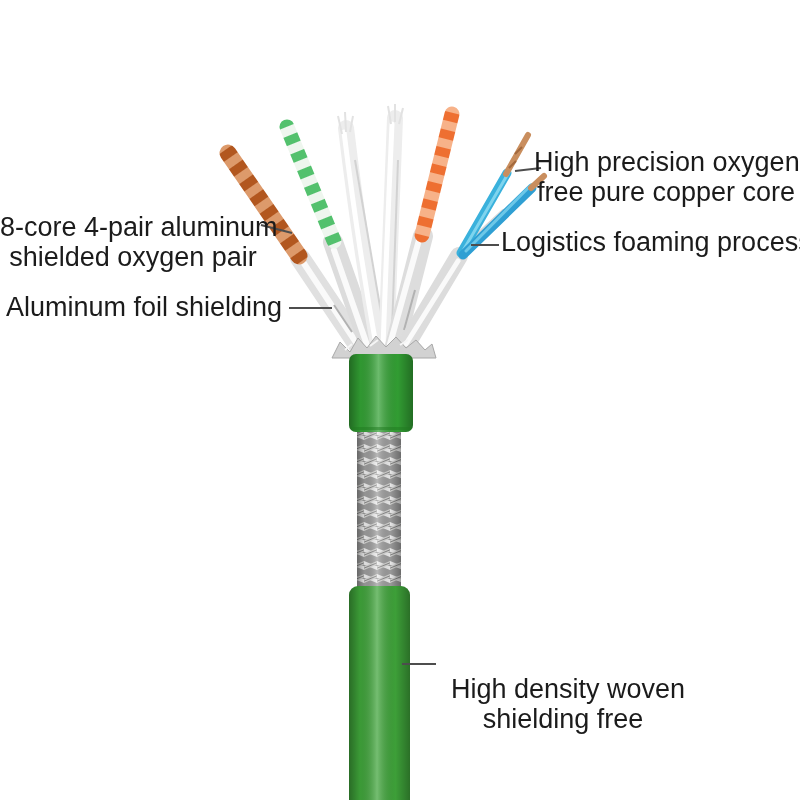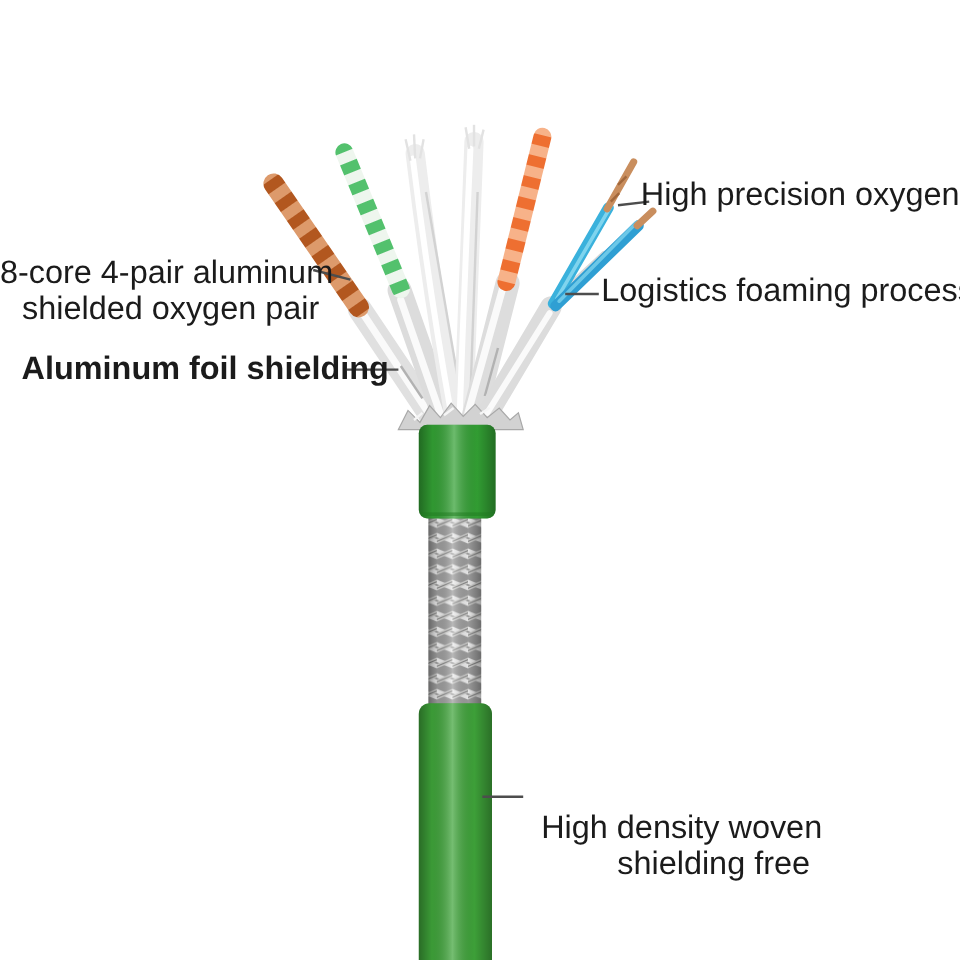--- a/index.html
+++ b/index.html
@@ -5,21 +5,21 @@
   html,body{margin:0;padding:0;}
   .stage{
     position:relative;width:800px;height:800px;background:#ffffff;
     overflow:hidden;font-family:"Liberation Sans",sans-serif;
   }
   .cable-svg{position:absolute;left:0;top:0;}
   .label{
     position:absolute;color:#1b1b1b;font-size:27px;line-height:30px;
     text-align:center;
   }
-  .label div{white-space:nowrap;text-align:right;}
+  .label div{white-space:nowrap;}
   .label-left-align{text-align:left;}
 </style>
 </head>
 <body>
 
 <div class="stage">
 
   <svg class="cable-svg" width="800" height="800" viewBox="0 0 800 800">
     <defs>
 
@@ -129,26 +129,27 @@
       <line x1="471" y1="245" x2="499" y2="245" stroke="#4d4d4d"></line>
       <line x1="402" y1="664" x2="436" y2="664" stroke="#4d4d4d"></line>
     </g>
   </svg>
 
   <div class="label" style="left:0;top:212px;width:266px;">
     <div>8-core 4-pair aluminum</div>
     <div>shielded oxygen pair</div>
   </div>
 
-  <div class="label" style="left:18px;top:292px;width:270px;font-weight:bold;">
+  <div class="label" style="left:6px;top:292px;width:270px;">
     <div>Aluminum foil shielding</div>
   </div>
 
   <div class="label" style="left:534px;top:147px;width:264px;">
     <div>High precision oxygen</div>
+    <div>free pure copper core</div>
   </div>
 
   <div class="label label-left-align" style="left:501px;top:227px;">
     <div>Logistics foaming process</div>
   </div>
 
   <div class="label" style="left:451px;top:630px;width:224px;margin-top:44px;">
     <div>High density woven</div>
     <div>shielding free</div>
   </div>

